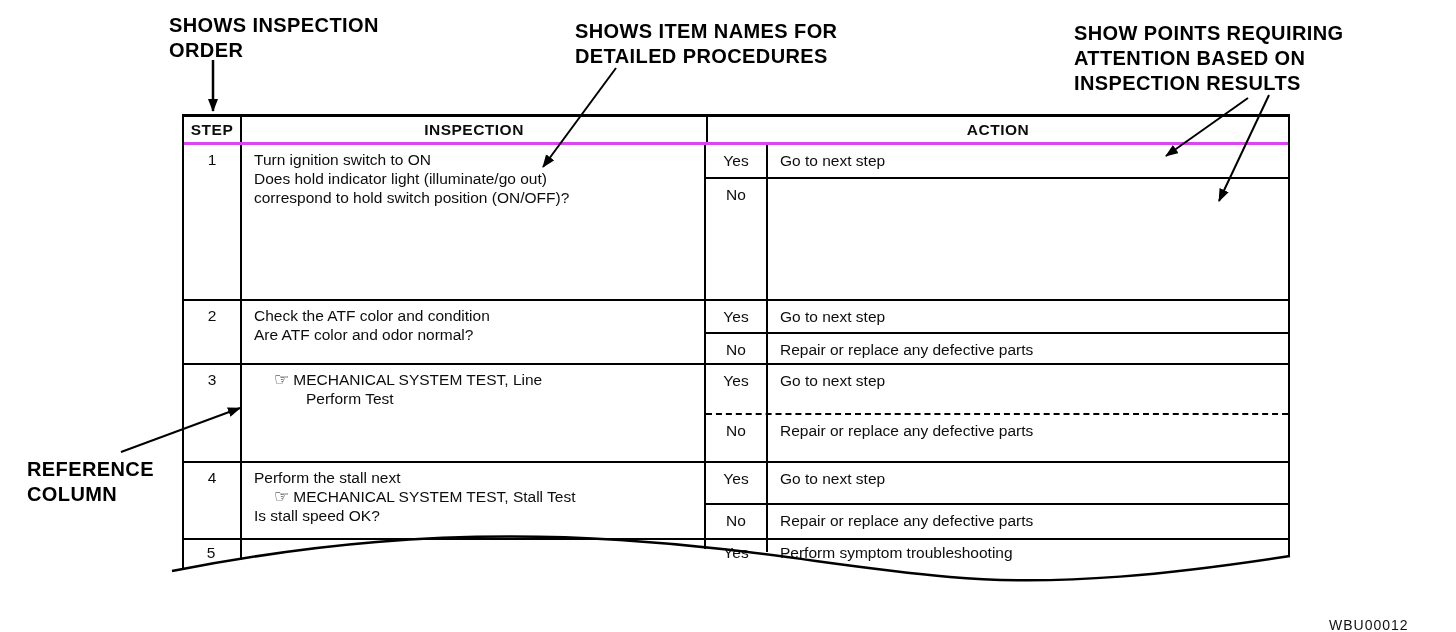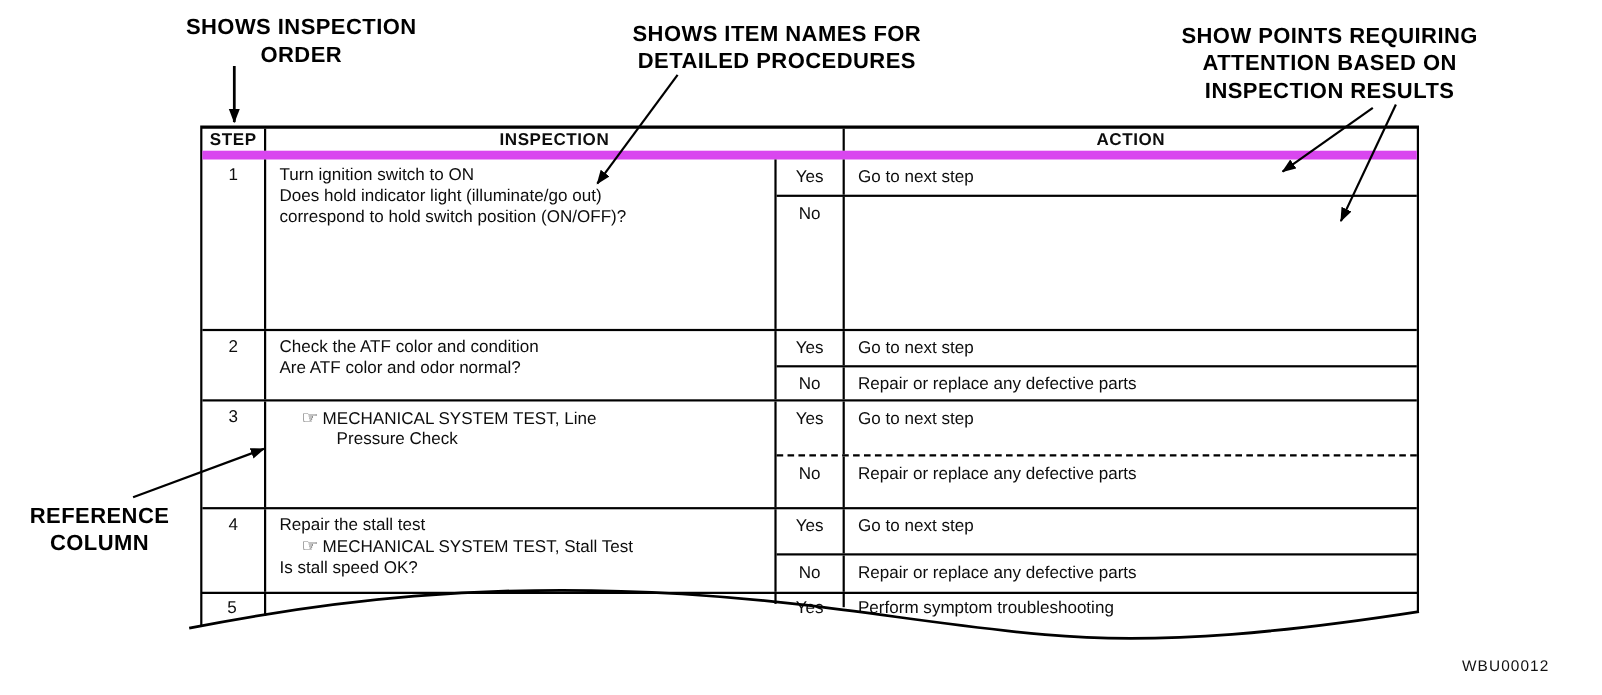--- a/index.html
+++ b/index.html
@@ -2,34 +2,34 @@
 <html><head>
 <meta charset="utf-8">
 <style>
   html,body{margin:0;padding:0;background:#ffffff;}
   body{width:1456px;height:632px;position:relative;overflow:hidden;
        font-family:"Liberation Sans", sans-serif;color:#0d0d0d;}
   .pre{white-space:pre-line;}
 
   
   .callout{position:absolute;font-size:20px;font-weight:700;line-height:25px;
-           letter-spacing:0.4px;color:#000;white-space:pre-line;text-align:center;}
+           letter-spacing:0.4px;color:#000;white-space:pre-line;}
 
   
-  .watermark{position:absolute;font-size:14px;letter-spacing:1px;color:#111;}
+  .watermark{position:absolute;font-size:14px;letter-spacing:1px;color:#111;margin-top:20px;}
 
   
   .ttable{position:absolute;left:182px;top:114px;width:1108px;height:426px;
           border:2px solid #000;border-top-width:3px;box-sizing:border-box;
           font-size:15.5px;line-height:19px;}
-  .hrow{display:flex;height:28px;box-sizing:border-box;border-bottom:8px solid #d946ef;}
+  .hrow{display:flex;height:28px;box-sizing:border-box;border-bottom:3px solid #d946ef;}
   .hcell{display:flex;align-items:center;justify-content:center;
          font-weight:700;letter-spacing:0.5px;box-sizing:border-box;}
   .h-step{width:58px;border-right:2px solid #000;}
-  .h-insp{width:526px;border-right:2px solid #000;}
+  .h-insp{width:466px;border-right:2px solid #000;}
   .h-act{flex:1;}
 
   .trow{display:flex;box-sizing:border-box;}
   .bt{border-top:2px solid #000;}
   .c-step{width:58px;border-right:2px solid #000;box-sizing:border-box;
           text-align:center;padding-top:5px;}
   .c-insp{width:464px;border-right:2px solid #000;box-sizing:border-box;
           padding:5px 10px 0 12px;}
   .c-res{flex:1;display:flex;flex-direction:column;}
   .sub{display:flex;box-sizing:border-box;}
@@ -102,38 +102,38 @@
         <div class="c-yn">No</div>
         <div class="c-act">Repair or replace any defective parts</div>
       </div>
     </div>
   </div>
 
   <div class="trow bt" style="height:98px">
     <div class="c-step">3</div>
     <div class="c-insp">
       <div class="ind-ref"><span class="ref-icon">☞</span><span>MECHANICAL SYSTEM TEST, Line</span></div>
-      <div class="ind-cont">Pressure Check</div>
+      <div class="ind-cont">Perform Test</div>
     </div>
     <div class="c-res">
       <div class="sub" style="height:48px">
         <div class="c-yn">Yes</div>
         <div class="c-act">Go to next step</div>
       </div>
       <div class="sub sub-bt-dashed" style="flex:1">
         <div class="c-yn">No</div>
         <div class="c-act">Repair or replace any defective parts</div>
       </div>
     </div>
   </div>
 
   <div class="trow bt" style="height:77px">
     <div class="c-step">4</div>
     <div class="c-insp">
-      <div>Repair the stall test</div>
+      <div>Perform the stall next</div>
       <div class="ind-ref"><span class="ref-icon">☞</span><span>MECHANICAL SYSTEM TEST, Stall Test</span></div>
       <div>Is stall speed OK?</div>
     </div>
     <div class="c-res">
       <div class="sub" style="height:40px">
         <div class="c-yn">Yes</div>
         <div class="c-act">Go to next step</div>
       </div>
       <div class="sub sub-bt" style="flex:1">
         <div class="c-yn">No</div>

